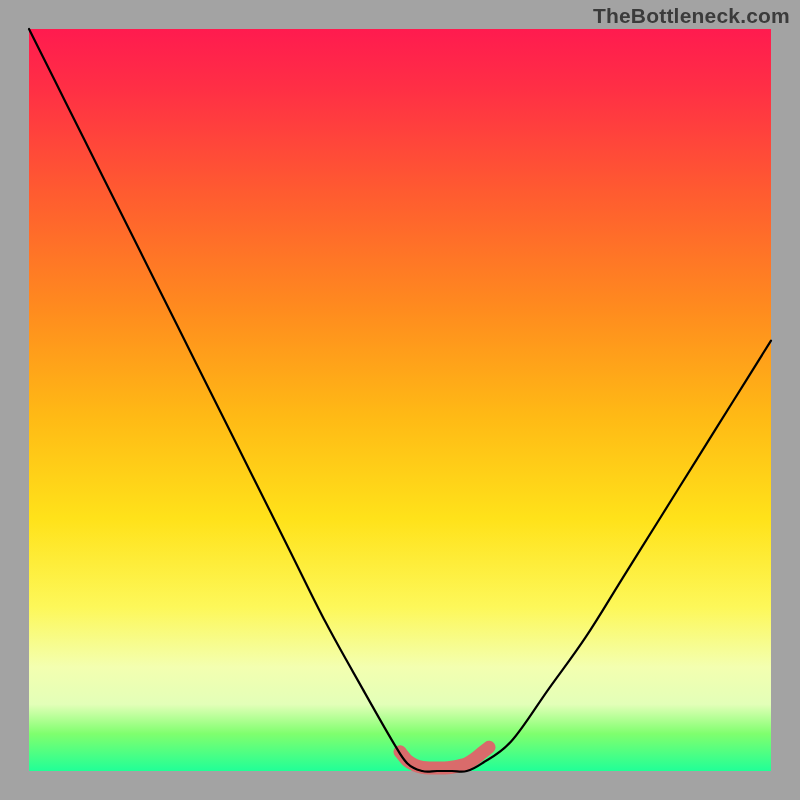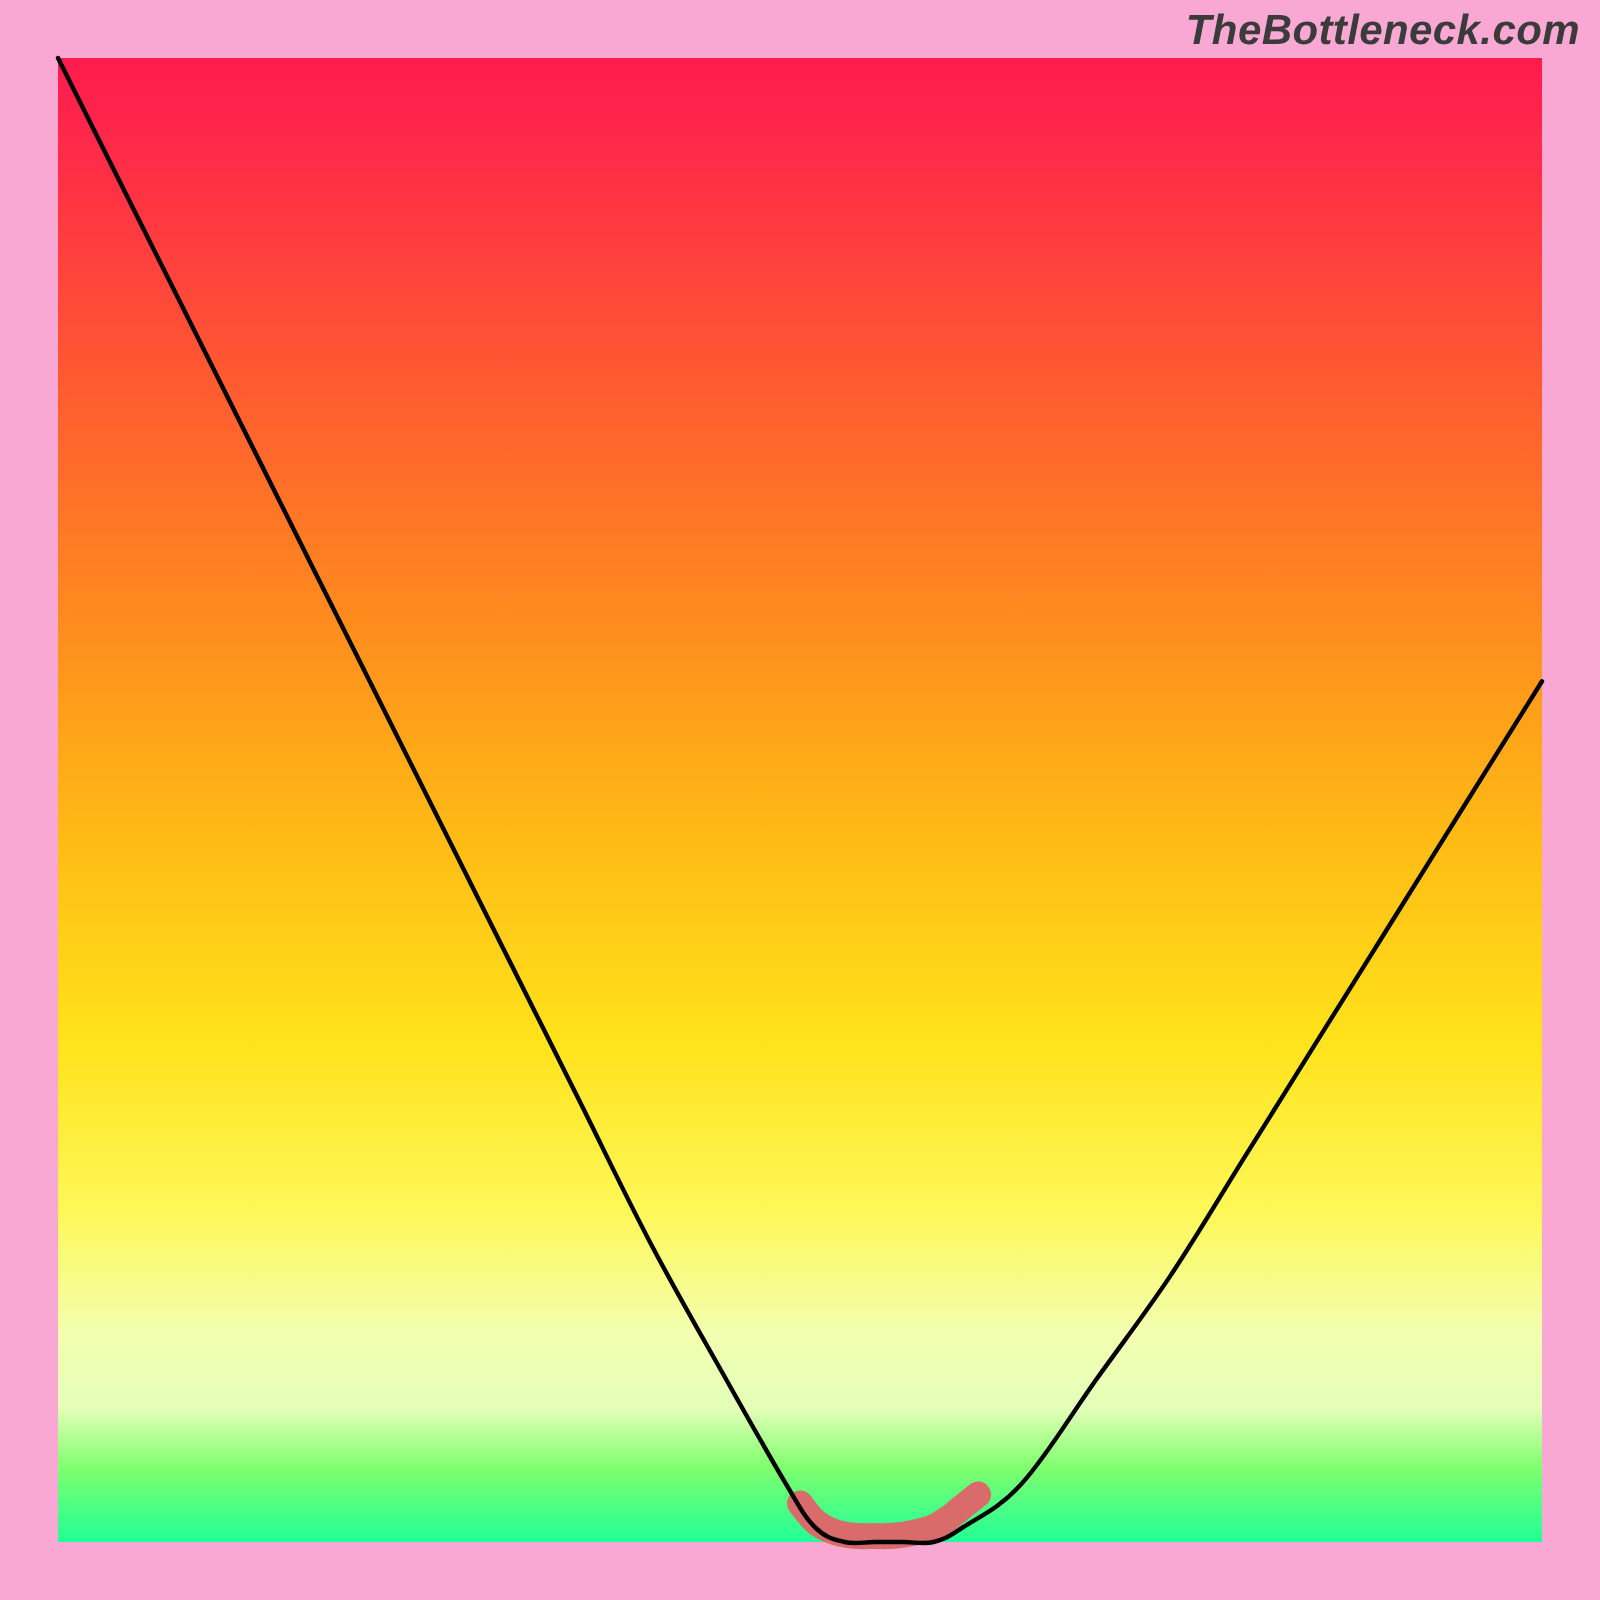--- a/index.html
+++ b/index.html
@@ -8,22 +8,21 @@
     width: 800px;
     height: 800px;
     overflow: hidden;
     background: #000;
     font-family: Arial, Helvetica, sans-serif;
   }
   .frame {
     position: relative;
     width: 800px;
     height: 800px;
-    background: #f9a8d4;
-    font-style: italic;
+    background: #a3a3a3;
   }
   .plot-area {
     position: absolute;
     left: 29px;
     top: 29px;
     width: 742px;
     height: 742px;
     
     background: linear-gradient(
       to bottom,

